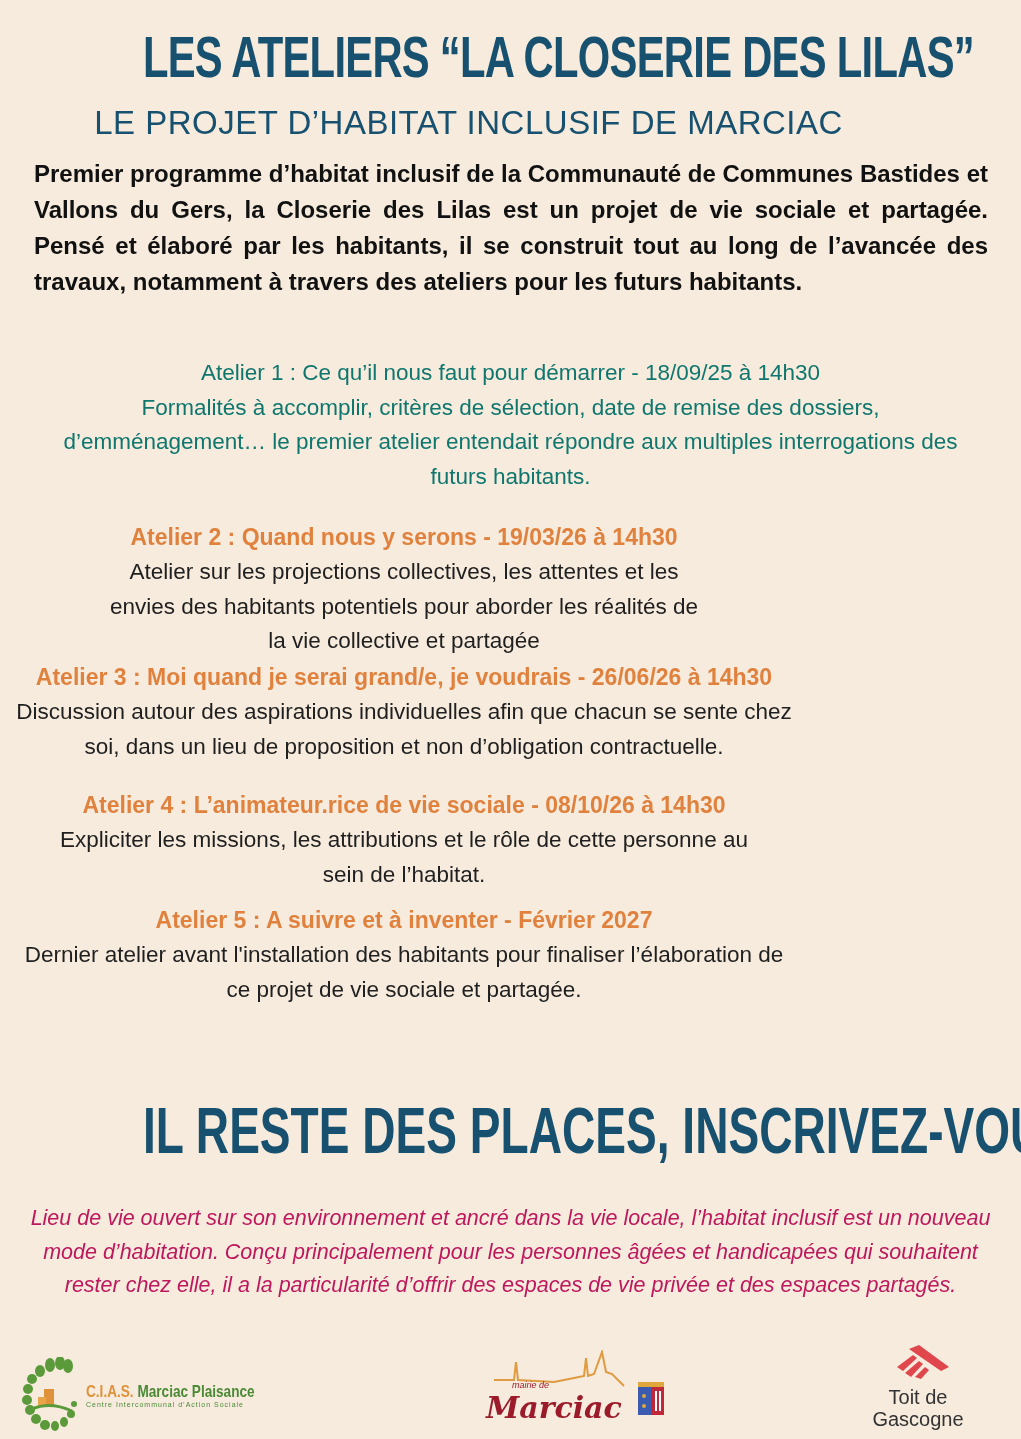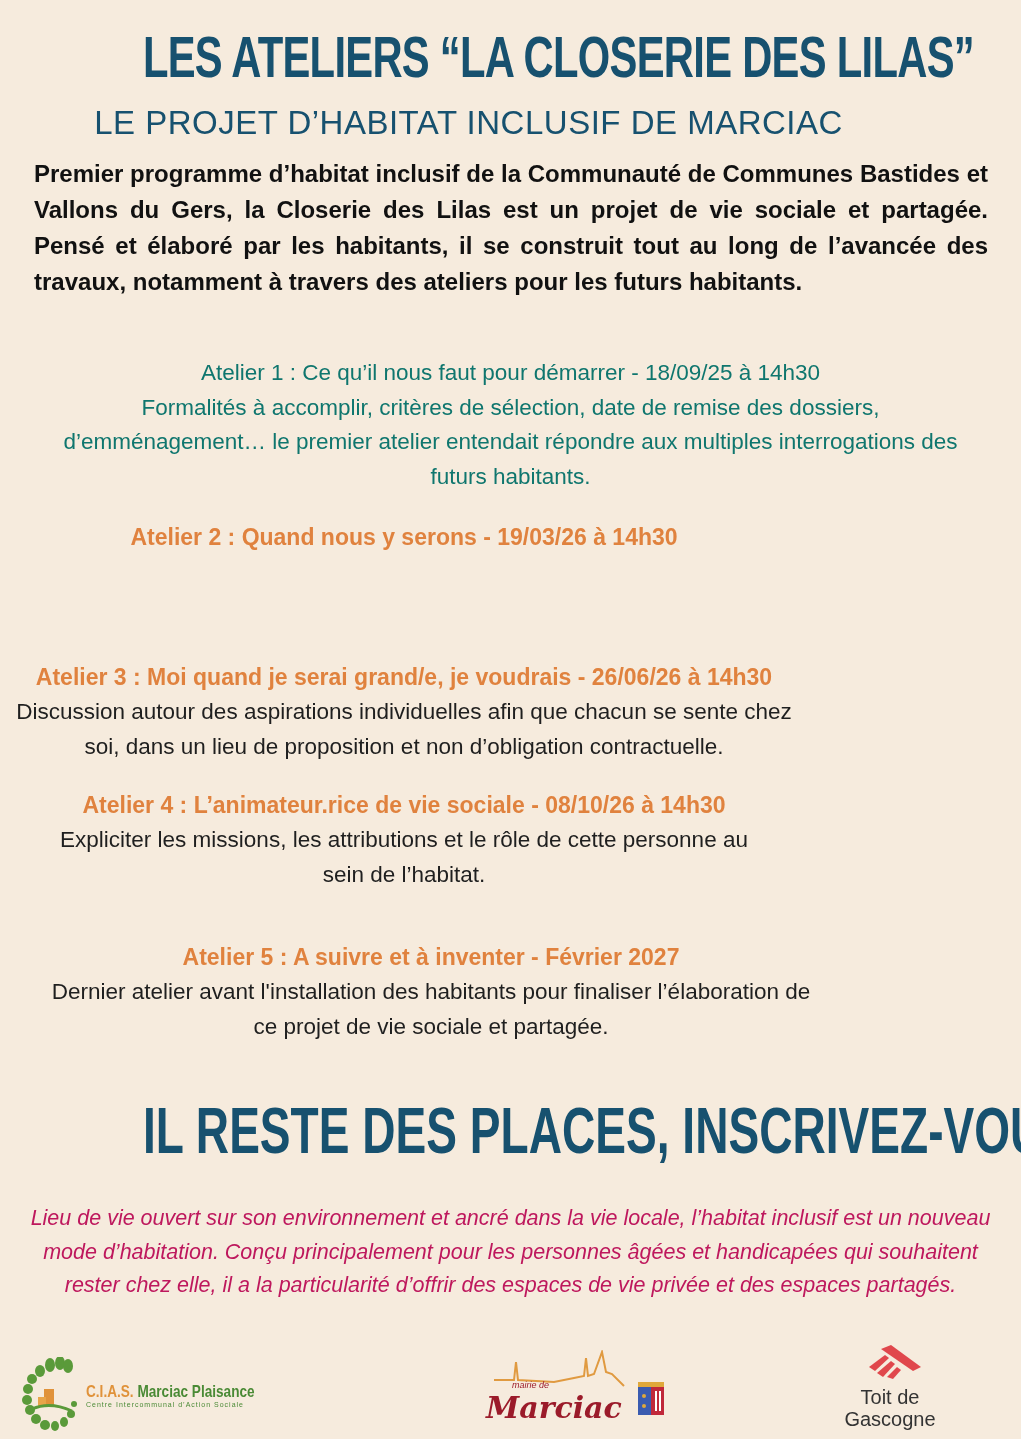--- a/index.html
+++ b/index.html
@@ -63,51 +63,52 @@
   .logo { position: absolute; }
   .cias { left: 22px; top: 12px; display: flex; align-items: center; }
   .cias-text { margin-left: 8px; }
   .cias-name { font-weight: 700; font-size: 17px; line-height: 18px; white-space: nowrap; transform: scaleX(0.8); transform-origin: left; }
   .cias-name .c1 { color: #e0923a; }
   .cias-name .c2 { color: #4a8a35; }
   .cias-sub { font-size: 7px; color: #4a8a35; letter-spacing: 1px; white-space: nowrap; }
   .marciac { left: 486px; top: 5px; }
   .marciac-word { position: absolute; left: 0; top: 40px; font-family: "DejaVu Serif", serif; font-style: italic; font-weight: 700; font-size: 30px; color: #9b1b2a; white-space: nowrap; }
   .marciac-small { position: absolute; left: 26px; top: 30px; font-size: 9px; font-style: italic; color: #9b1b2a; white-space: nowrap; }
-  .toit { left: 828px; top: 0px; text-align: center; width: 124px; }
+  .toit { left: 856px; top: 0px; text-align: center; width: 124px; }
   .toit-text { font-size: 20px; line-height: 20px; color: #333; margin-top: 2px; }
 </style>
 </head>
 <body>
 
 <div class="title">LES ATELIERS “LA CLOSERIE DES LILAS”</div>
 <div class="subtitle">LE PROJET D’HABITAT INCLUSIF DE MARCIAC</div>
 
 <div class="intro">Premier programme d’habitat inclusif de la Communauté de Communes Bastides et Vallons du Gers, la Closerie des Lilas est un projet de vie sociale et partagée. Pensé et élaboré par les habitants, il se construit tout au long de l’avancée des travaux, notamment à travers des ateliers pour les futurs habitants.</div>
 
 <div class="atelier1">
   <div>Atelier 1 : Ce qu’il nous faut pour démarrer - 18/09/25 à 14h30</div>
   <div style="padding:0 60px;">Formalités à accomplir, critères de sélection, date de remise des dossiers, d’emménagement… le premier atelier entendait répondre aux multiples interrogations des futurs habitants.</div>
 </div>
 
 <div class="atelier-block" style="top:519px;">
   <div class="atelier-title">Atelier 2 : Quand nous y serons - 19/03/26 à 14h30</div>
+  <div class="atelier-desc" style="padding:0 100px;">Atelier sur les projections collectives, les attentes et les envies des habitants potentiels pour aborder les réalités de la vie collective et partagée</div>
 </div>
 
 <div class="atelier-block" style="top:659px;">
   <div class="atelier-title">Atelier 3 : Moi quand je serai grand/e, je voudrais - 26/06/26 à 14h30</div>
   <div class="atelier-desc" style="padding:0 10px;">Discussion autour des aspirations individuelles afin que chacun se sente chez soi, dans un lieu de proposition et non d’obligation contractuelle.</div>
 </div>
 
 <div class="atelier-block" style="top:787px;">
   <div class="atelier-title">Atelier 4 : L’animateur.rice de vie sociale - 08/10/26 à 14h30</div>
   <div class="atelier-desc" style="padding:0 40px;">Expliciter les missions, les attributions et le rôle de cette personne au sein de l’habitat.</div>
 </div>
 
-<div class="atelier-block" style="top:939px;padding-left:27px;">
+<div class="atelier-block" style="top:902px;">
   <div class="atelier-title">Atelier 5 : A suivre et à inventer - Février 2027</div>
   <div class="atelier-desc" style="padding:0 20px;">Dernier atelier avant l'installation des habitants pour finaliser l’élaboration de ce projet de vie sociale et partagée.</div>
 </div>
 
 <div class="cta">IL RESTE DES PLACES, INSCRIVEZ-VOUS !</div>
 
 <div class="footer-text">Lieu de vie ouvert sur son environnement et ancré dans la vie locale, l’habitat inclusif est un nouveau mode d’habitation. Conçu principalement pour les personnes âgées et handicapées qui souhaitent rester chez elle, il a la particularité d’offrir des espaces de vie privée et des espaces partagés.</div>
 
 <div class="logos">
   <div class="logo cias">

